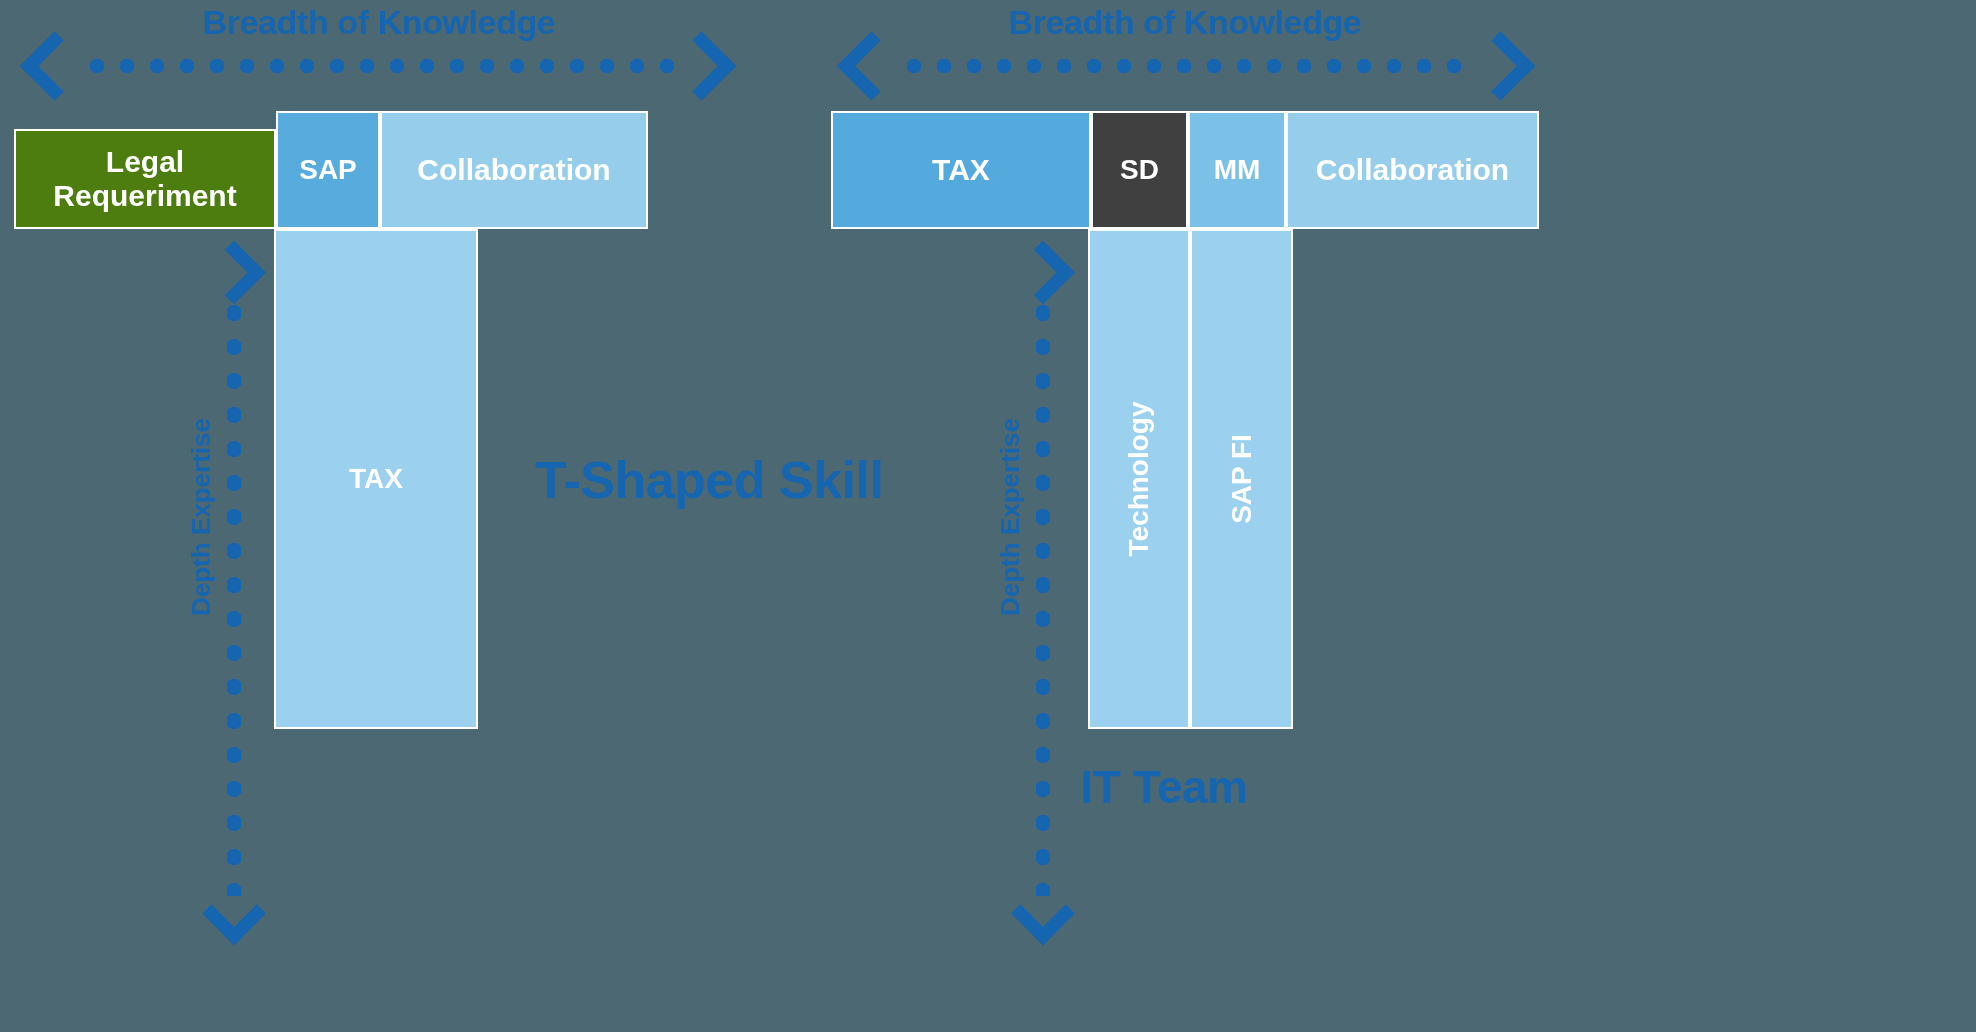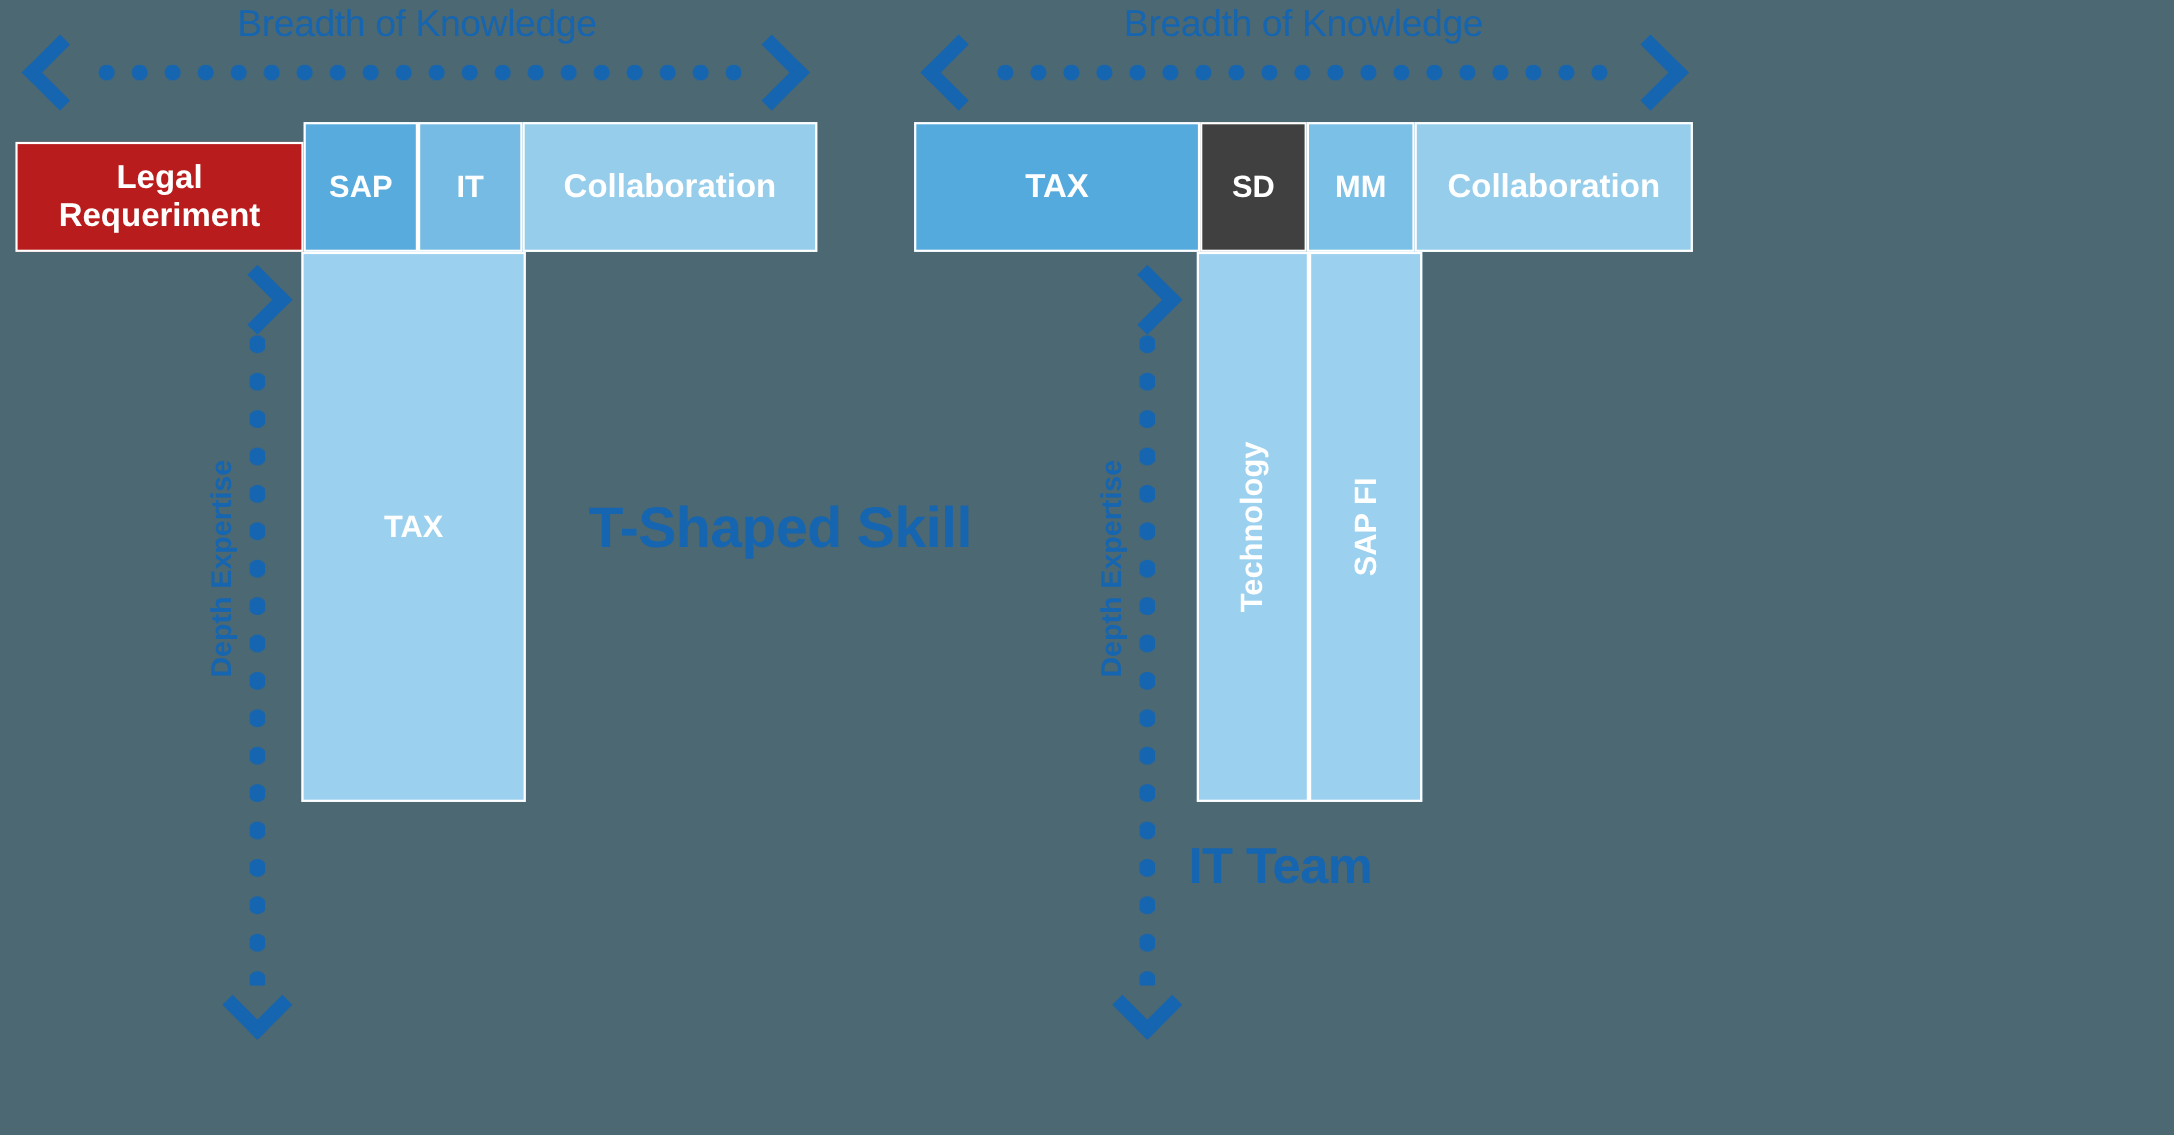--- a/index.html
+++ b/index.html
@@ -9,21 +9,21 @@
     font-family:"Liberation Sans", sans-serif;
     overflow:hidden;
     position:relative;
   }
   .stage{position:absolute;left:0;top:0;width:1976px;height:1032px;}
 
   
   .breadth-title{
     position:absolute;
     color:#1565b0;
-    font-weight:normal;
+    font-weight:bold;
     font-size:34px;
     letter-spacing:-0.4px;
     white-space:nowrap;
     text-align:center;
   }
 
   
   .h-arrow{position:absolute;height:60px;}
   .h-arrow .chev{
     position:absolute;top:50%;transform:translateY(-50%) rotate(45deg);
@@ -105,28 +105,25 @@
 
   <div class="breadth-title" style="left:14px;top:3px;width:730px;">Breadth of Knowledge</div>
 
   <div class="h-arrow" style="left:28px;top:36px;width:700px;">
     <span class="chev" style="left:2px;"></span>
     <span class="dots" style="left:54px;width:592px;"></span>
     <span class="chev right" style="right:2px;"></span>
   </div>
 
   <div class="hbar" style="left:14px;top:111px;height:118px;">
-    <div class="seg" style="width:262px;background:#b91c1c;margin-top:18px;">
+    <div class="seg" style="width:262px;background:#4d7c0f;margin-top:18px;">
       <span>Legal<br>Requeriment</span>
     </div>
     <div class="seg small" style="width:104px;background:#57abdd;text-align:center;">
       <span>SAP</span>
-    </div>
-    <div class="seg small" style="width:95px;background:#75bbe4;">
-      <span>IT</span>
     </div>
     <div class="seg" style="width:268px;background:#95cdeb;">
       <span>Collaboration</span>
     </div>
   </div>
 
   <div class="v-arrow" style="left:204px;top:248px;height:690px;">
     <span class="chev" style="top:2px;"></span>
     <span class="dots" style="top:48px;height:600px;"></span>
     <span class="chev down" style="bottom:2px;"></span>

